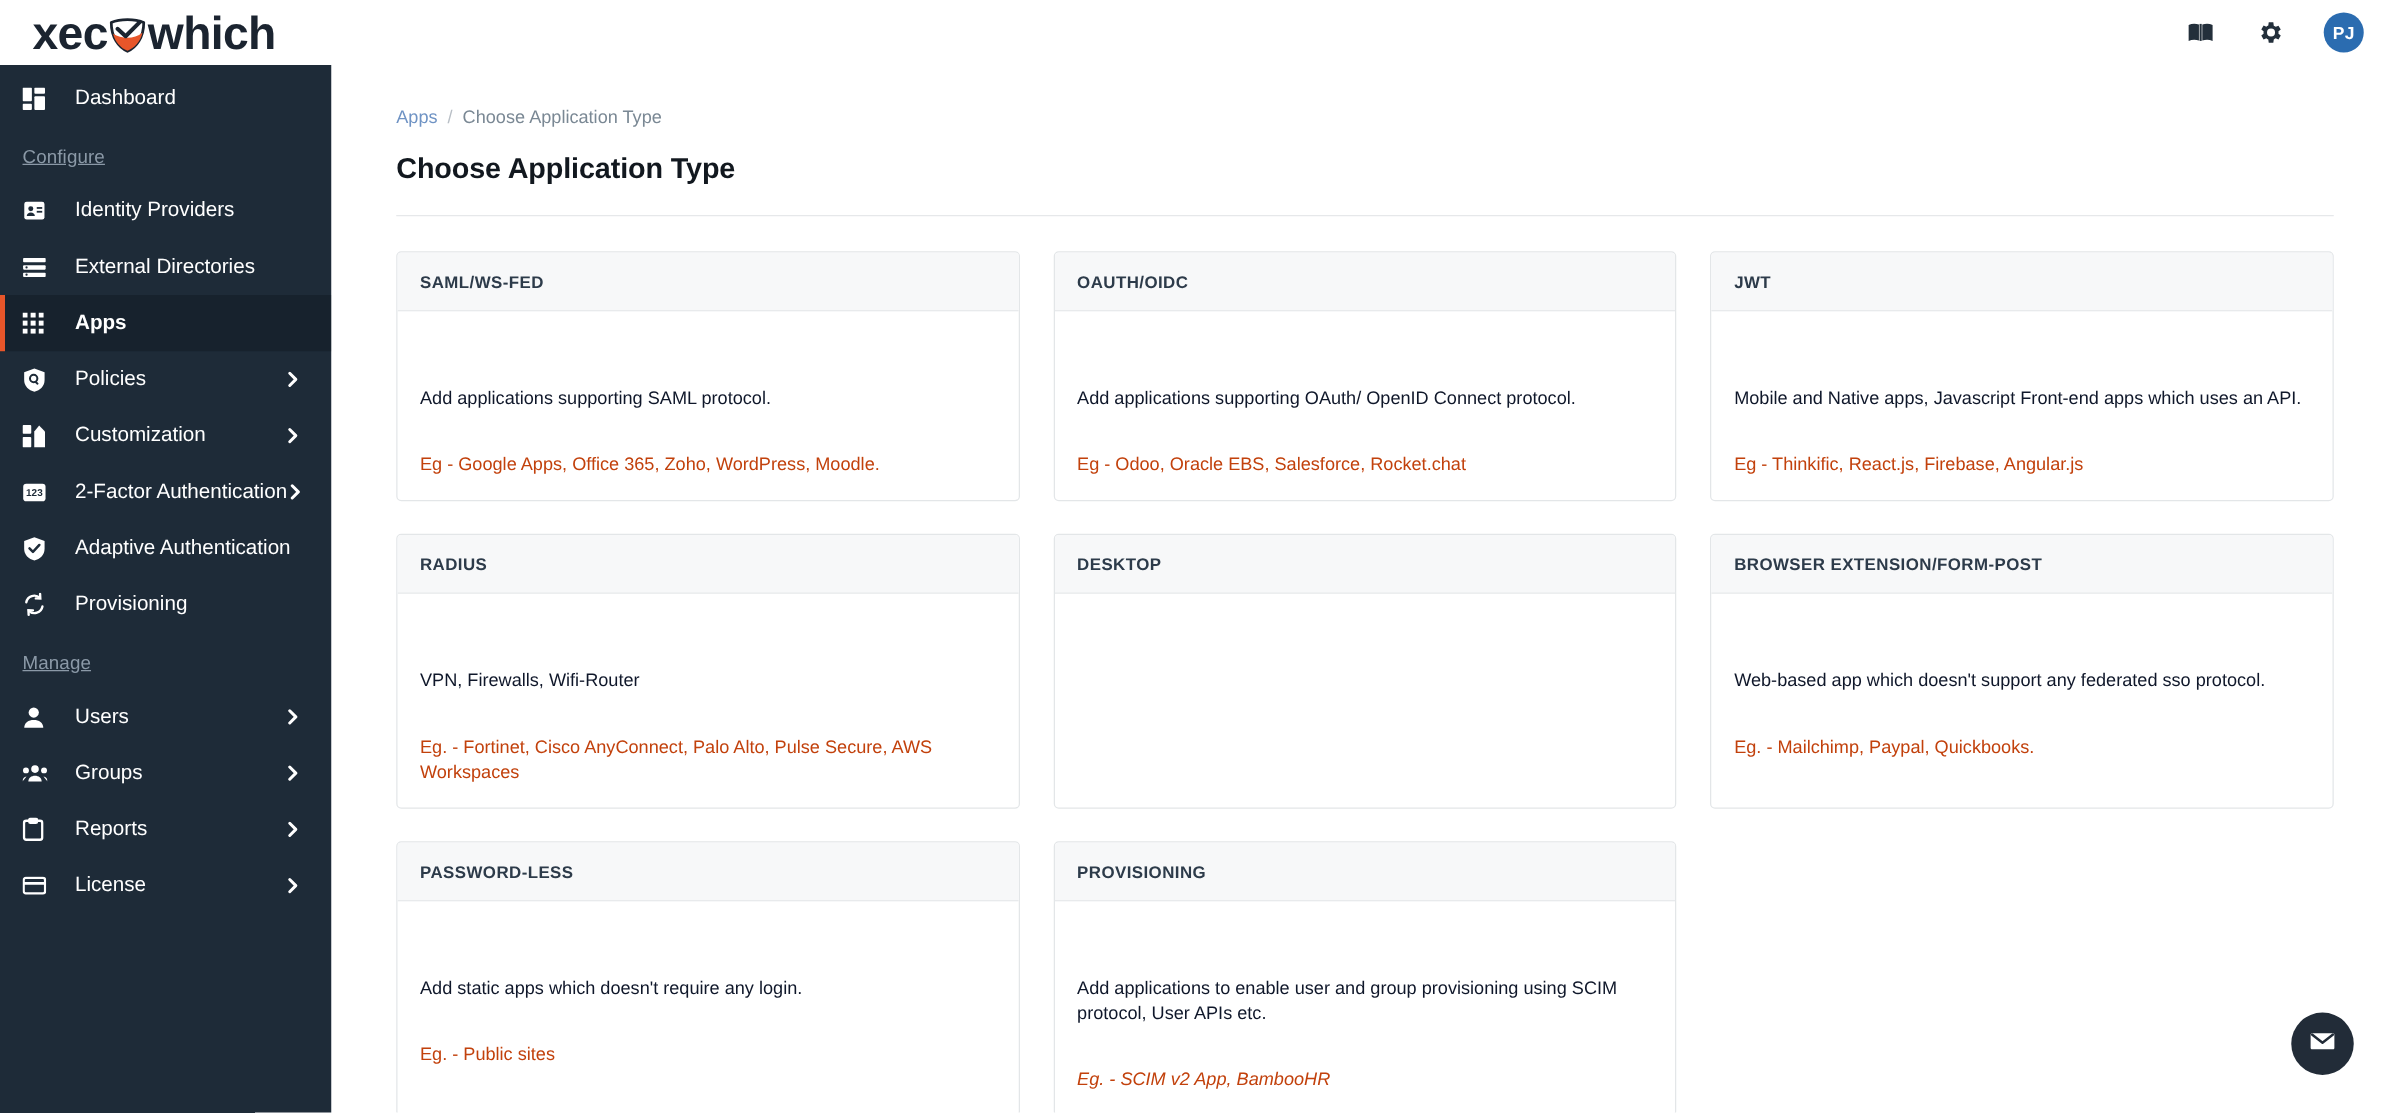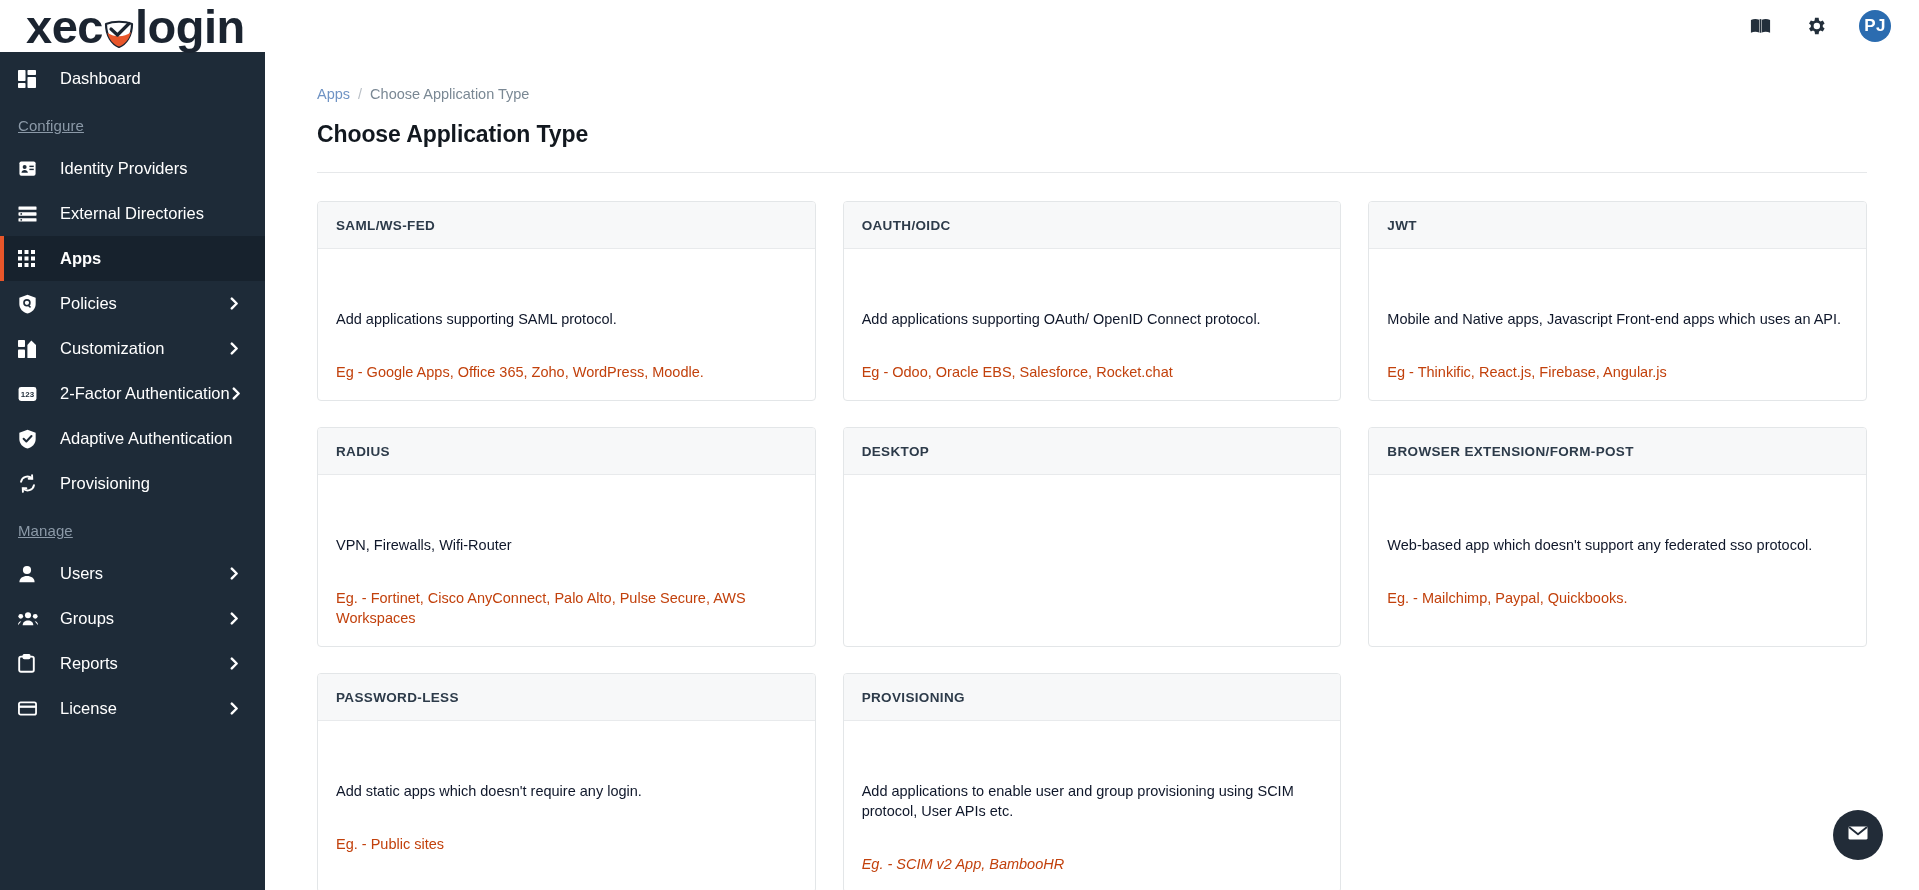--- a/index.html
+++ b/index.html
@@ -24,21 +24,21 @@
     z-index: 40;
   }
   .logo-wrap {
     width: 265px;
     height: 52px;
     display: flex;
     align-items: center;
     padding-left: 26px;
   }
   .logo-text {
-    font-size: 47px;
+    font-size: 37px;
     font-weight: 700;
     color: #1b2430;
     letter-spacing: -0.5px;
     display: flex;
     align-items: center;
     line-height: 1;
   }
   .logo-shield {
     display: inline-block;
     width: 34px;
@@ -58,21 +58,21 @@
     width: 26px; height: 26px;
     display: flex; align-items: center; justify-content: center;
     color: #232f3b;
     cursor: pointer;
   }
   .avatar {
     width: 32px; height: 32px;
     border-radius: 50%;
     background: #2b6cb0;
     color: #ffffff;
-    font-size: 17px;
+    font-size: 14px;
     font-weight: 700;
     display: flex;
     align-items: center;
     justify-content: center;
     letter-spacing: 0.3px;
     cursor: pointer;
   }
 
   
   .sidebar {
@@ -228,21 +228,21 @@
   <div class="logo-wrap">
     <div class="logo-text">
       <span>xec</span>
       <span class="logo-shield">
         <svg width="34" height="34" viewBox="0 0 34 34" aria-hidden="true">
           <path d="M4 7 C11 4, 23 4, 30 7 C30 19, 24 27, 17 30 C10 27, 4 19, 4 7 Z" fill="#ffffff" stroke="#1b2430" stroke-width="2.2" stroke-linejoin="round"></path>
           <path d="M5.5 16 C12 20, 22 21, 29 15 C27.5 22, 22.5 27.5, 17 29.6 C11.5 27.5, 7 22.5, 5.5 16 Z" fill="#e8562a"></path>
           <path d="M9 12 L15.5 18 L27 6.5" fill="none" stroke="#1b2430" stroke-width="3.2" stroke-linecap="round" stroke-linejoin="round"></path>
         </svg>
       </span>
-      <span>login</span>
+      <span>which</span>
     </div>
   </div>
 
   <div class="topbar-right">
     <div class="icon-btn" title="Docs">
       <svg width="23" height="23" viewBox="0 0 24 24" fill="currentColor">
         <path d="M2 5.2c2.6-1.1 5.6-1.3 8.6-.3v13.3c-3-1-6-0.8-8.6 0.3V5.2z"></path>
         <path d="M13.4 4.9c3-1 6-0.8 8.6 0.3v13.3c-2.6-1.1-5.6-1.3-8.6-.3V4.9z"></path>
         <rect x="11.1" y="4.3" width="1.8" height="14.2"></rect>
       </svg>

